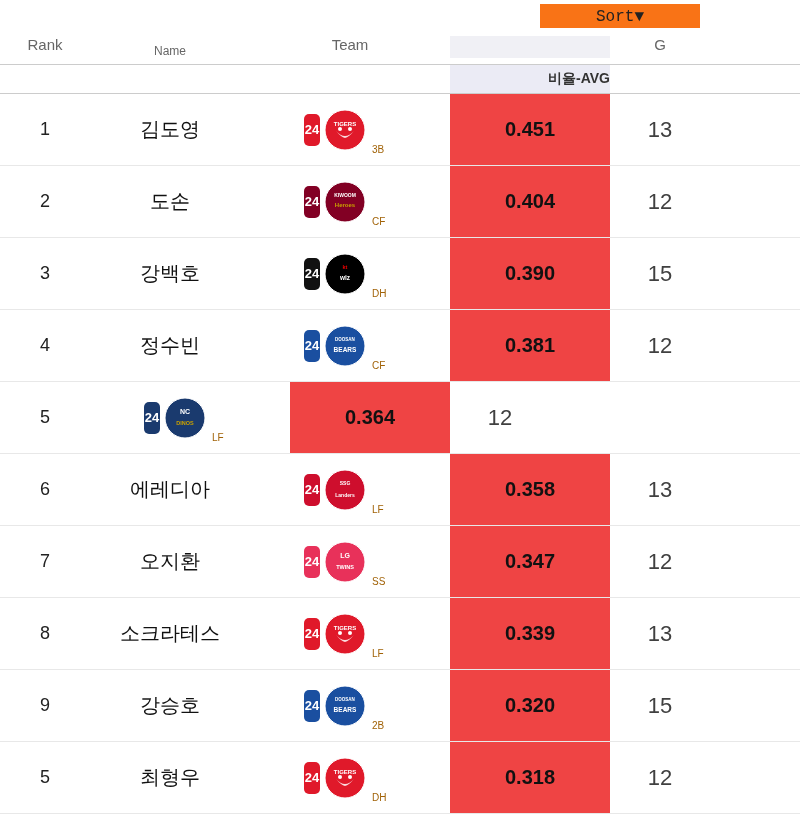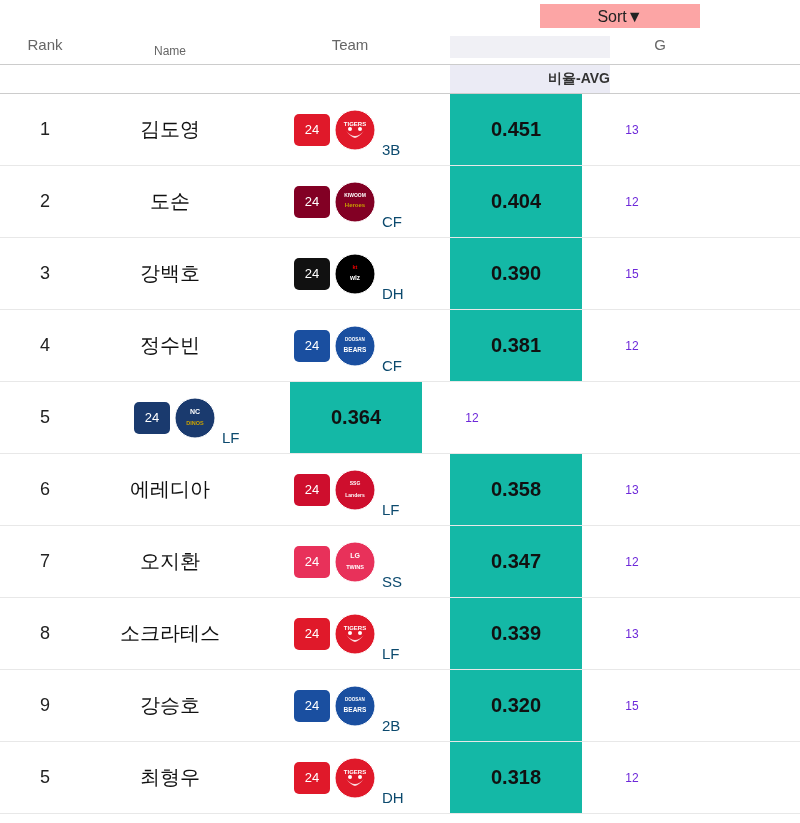--- a/index.html
+++ b/index.html
@@ -41,47 +41,47 @@
 
     .cell-rank { width: 90px; text-align: center; font-size: 18px; color: #222; }
     .cell-name { width: 160px; text-align: center; font-size: 20px; color: #111; font-weight: 400; }
     .cell-team {
       width: 200px;
       display: flex;
       align-items: center;
       justify-content: center;
       gap: 4px;
     }
-    .cell-avg { width: 132px; text-align: center; font-size: 20px; font-weight: 700; color: #111; background: #14b8a6; padding: 20px 0; align-self: stretch; display: flex; align-items: center; justify-content: center; }
-    .cell-g { width: 100px; text-align: center; font-size: 12px; color: #6d28d9; }
+    .cell-avg { width: 160px; text-align: center; font-size: 20px; font-weight: 700; color: #111; background: #ef4444; padding: 20px 0; align-self: stretch; display: flex; align-items: center; justify-content: center; }
+    .cell-g { width: 100px; text-align: center; font-size: 22px; color: #404040; }
 
     .num-badge {
       display: inline-flex;
       align-items: center;
       justify-content: center;
-      width: 36px;
+      width: 16px;
       height: 32px;
       border-radius: 5px;
       font-size: 13px;
-      font-weight: 400;
+      font-weight: 700;
       color: #fff;
       flex-shrink: 0;
     }
     .team-logo {
       width: 42px;
       height: 42px;
       display: flex;
       align-items: center;
       justify-content: center;
       flex-shrink: 0;
     }
     .team-logo svg { width: 42px; height: 42px; }
     .position {
-      font-size: 15px;
-      color: #0c4a6e;
+      font-size: 10px;
+      color: #a16207;
       margin-left: 2px;
       font-weight: 400;
       min-width: 24px;
       margin-top: 39px;
     }
 
     
     .badge-tigers { background: #e0192a; }
     .badge-kiwoom { background: #820024; }
     .badge-ktwiz { background: #111111; }
@@ -90,26 +90,27 @@
     .badge-ssg { background: #ce0e2d; }
     .badge-lg { background: #e8315a; }
 
     .header-sort-area {
       display: flex;
       justify-content: flex-end;
       padding: 4px 0 0 0;
     }
     .sort-container {
       width: 160px;
-      background: #fca5a5;
+      background: #f97316;
       text-align: center;
       padding: 4px 0 2px 0;
       font-size: 16px;
       font-weight: 500;
       color: #222;
+      font-family: Liberation Mono, monospace;
     }
   </style>
 </head>
 <body>
 
 <div class="table-container">
 
   <div class="header-sort-area">
     <div class="sort-container">
       <span>Sort</span><span>▼</span>

